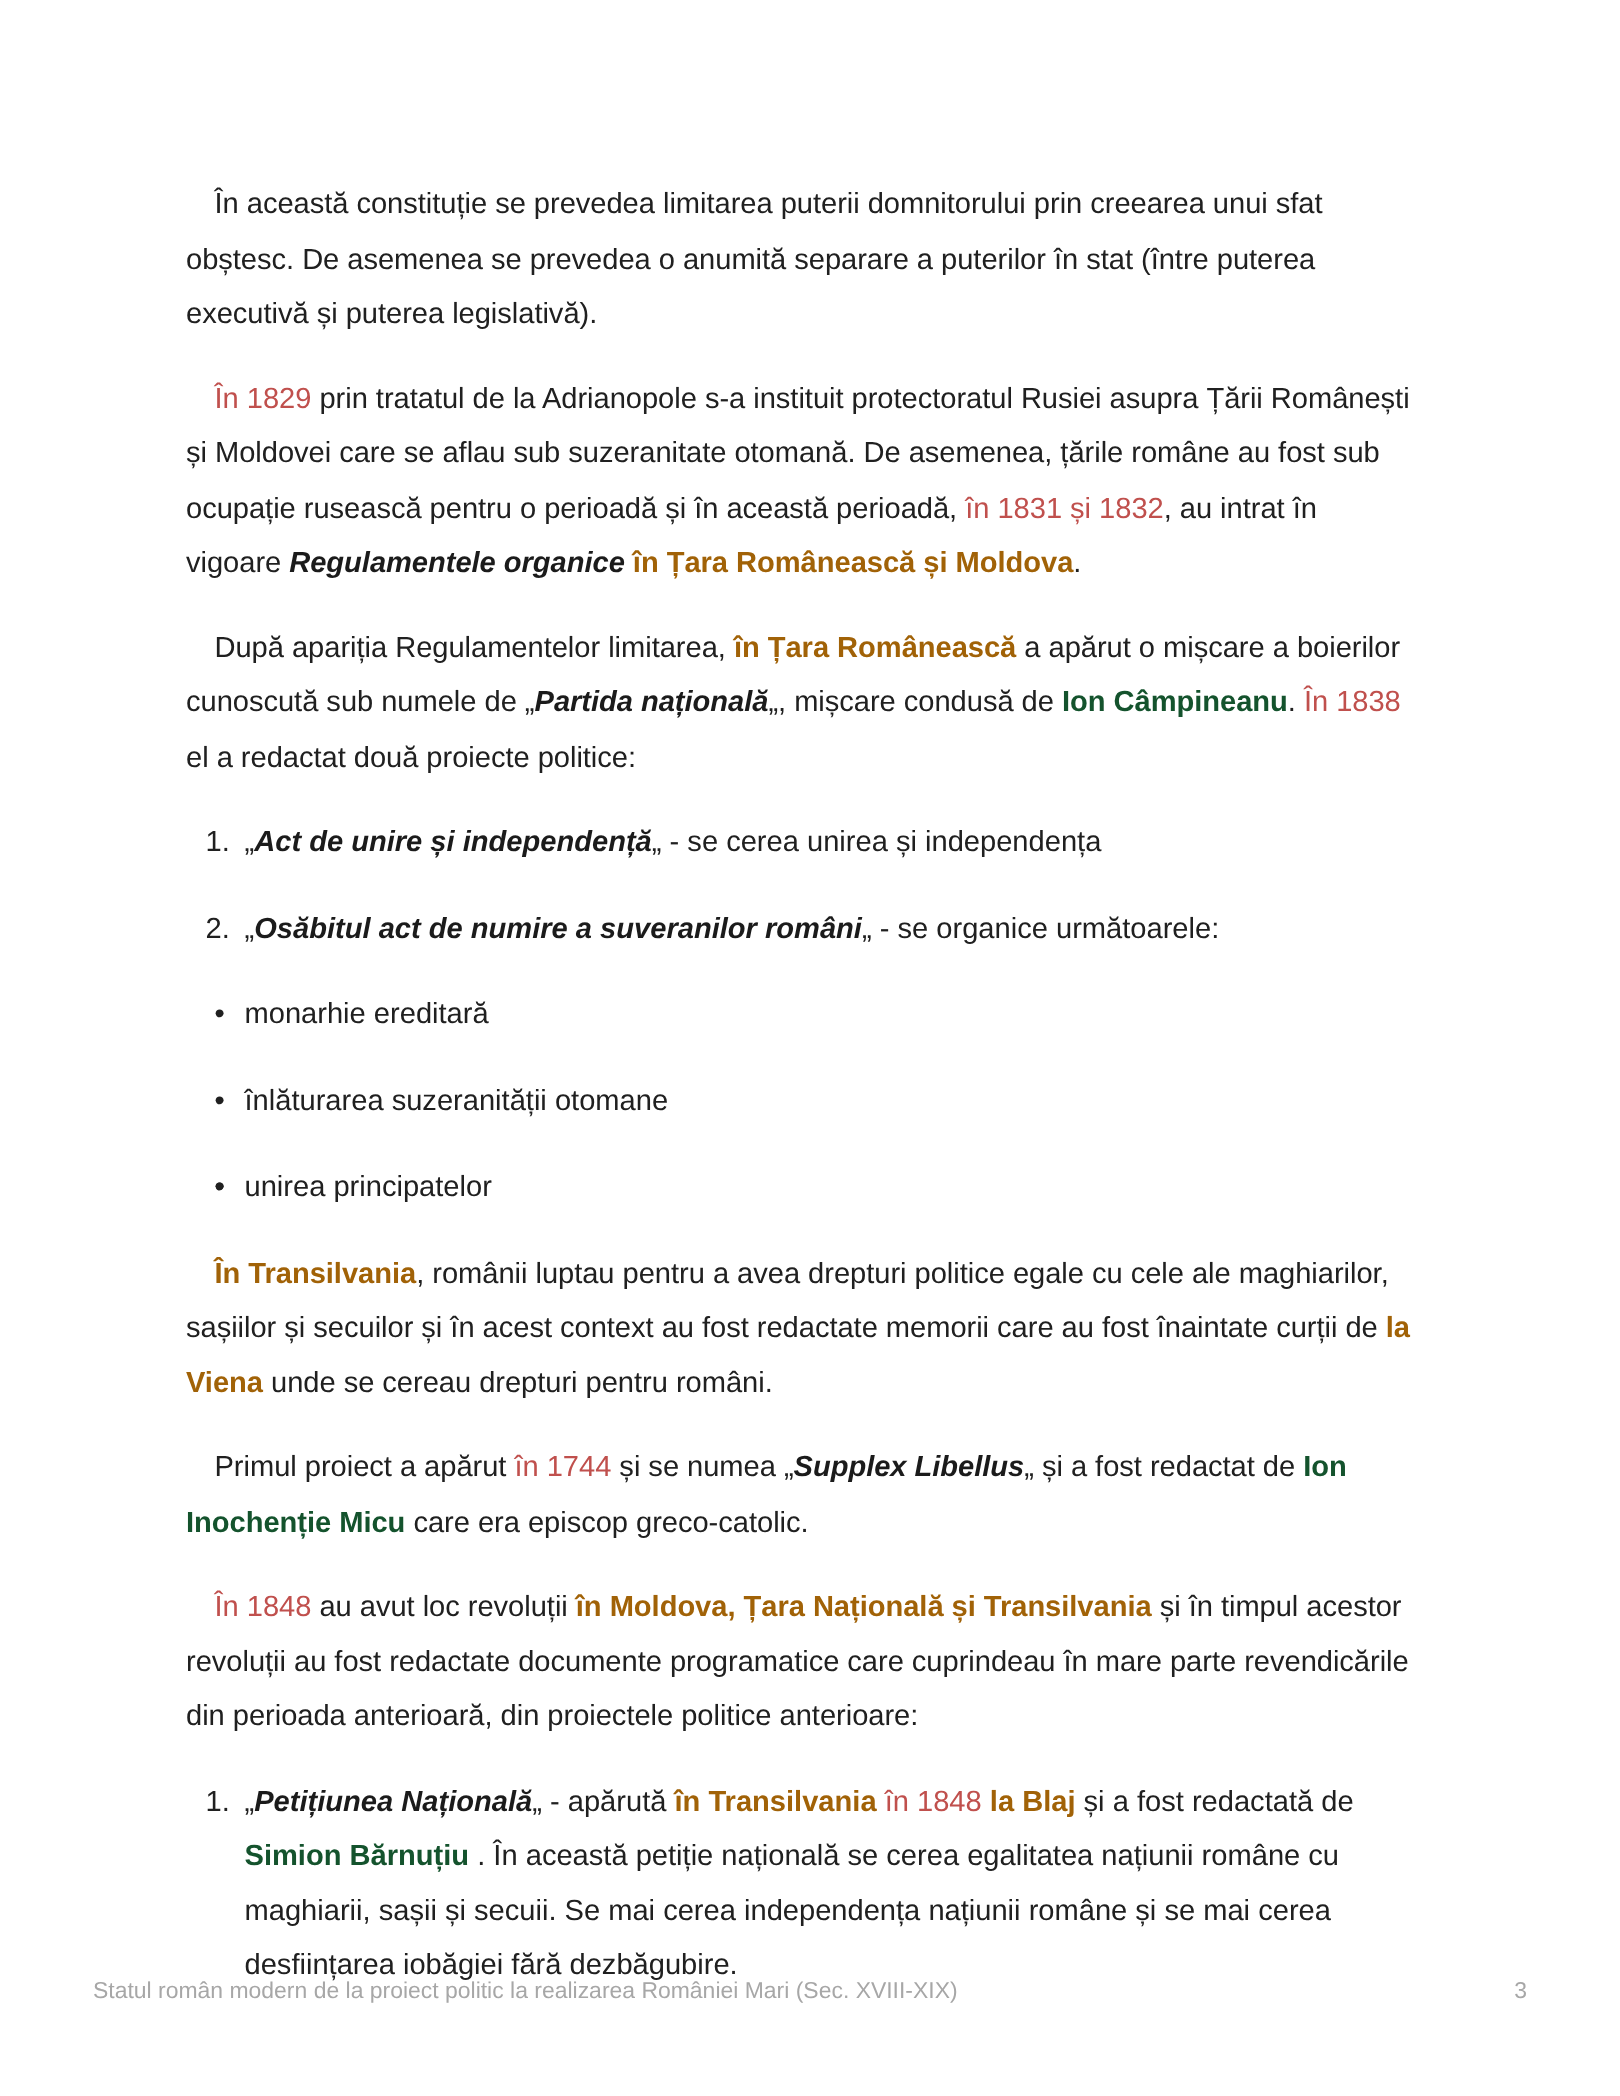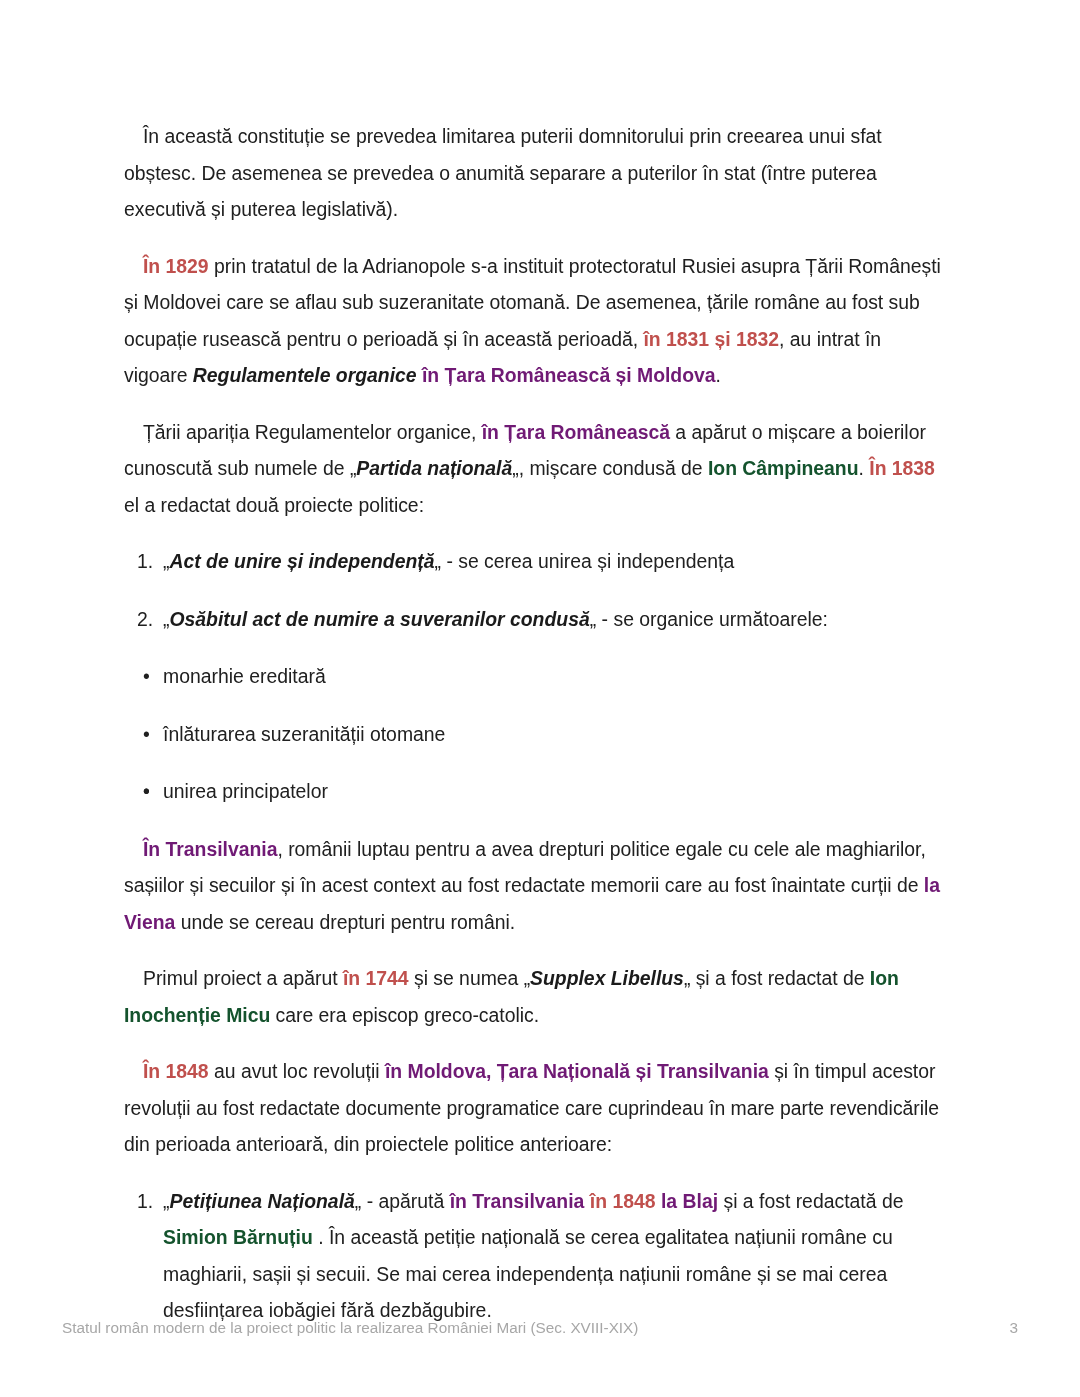--- a/index.html
+++ b/index.html
@@ -70,22 +70,22 @@
     left: 19px;
     top: 0;
     width: 18px;
     font-size: 19.4px;
     line-height: 36.5px;
     color: #202020;
   }
   .list-block { margin: 0 0 17px 0; }
 
   b, strong { font-weight: bold; color: #1b1b1b; font-style: italic; }
-  .red   { color: #c0504d; font-weight: bold; }
-  .green { color: #701a75; font-weight: bold; }
+  .red   { color: #c0504d; font-weight: normal; }
+  .green { color: #a16207; font-weight: bold; }
   .blue  { color: #14532d; font-weight: bold; }
 
   .footer {
     position: absolute;
     left: 62px;
     top: 1318px;
     width: 956px;
     display: flex;
     justify-content: space-between;
     align-items: baseline;
@@ -102,25 +102,25 @@
 <body>
 
 <div class="page">
 
   <div class="content">
 
     <p class="para"><span>În această constituție se prevedea limitarea puterii domnitorului prin creearea unui sfat obștesc. De asemenea se prevedea o anumită separare a puterilor în stat (între puterea executivă și puterea legislativă).</span></p>
 
     <p class="para"><span class="red">În 1829</span><span> prin tratatul de la Adrianopole s-a instituit protectoratul Rusiei asupra Țării Românești și  Moldovei care se aflau sub suzeranitate otomană. De asemenea, țările române au fost sub ocupație rusească pentru o perioadă și în această perioadă, </span><span class="red">în 1831 și 1832</span><span>, au intrat în vigoare </span><b>Regulamentele organice</b><span> </span><span class="green">în Țara Românească și Moldova</span><span>.</span></p>
 
-    <p class="para"><span>Țării apariția Regulamentelor organice, </span><span class="green">în Țara Românească</span><span> a apărut o mișcare a boierilor cunoscută sub numele de „</span><b>Partida națională</b><span>„, mișcare condusă de </span><span class="blue">Ion Câmpineanu</span><span>. </span><span class="red">În 1838</span><span> el a redactat două proiecte politice:</span></p>
+    <p class="para"><span>După apariția Regulamentelor limitarea, </span><span class="green">în Țara Românească</span><span> a apărut o mișcare a boierilor cunoscută sub numele de „</span><b>Partida națională</b><span>„, mișcare condusă de </span><span class="blue">Ion Câmpineanu</span><span>. </span><span class="red">În 1838</span><span> el a redactat două proiecte politice:</span></p>
 
     <ol class="numlist list-block">
       <li><span class="marker">1.</span><span>„</span><b>Act de unire și independență</b><span>„</span><span> - se cerea unirea și independența</span></li>
-      <li><span class="marker">2.</span><span>„</span><b>Osăbitul act de numire a suveranilor condusă</b><span>„</span><span> - se organice următoarele:</span></li>
+      <li><span class="marker">2.</span><span>„</span><b>Osăbitul act de numire a suveranilor români</b><span>„</span><span> - se organice următoarele:</span></li>
     </ol>
 
     <ul class="bullist list-block">
       <li><span class="marker">•</span><span>monarhie ereditară</span></li>
       <li><span class="marker">•</span><span>înlăturarea suzeranității otomane</span></li>
       <li><span class="marker">•</span></li>
       <li><span class="marker">•</span><span>unirea principatelor</span></li>
     </ul>
 
     <p class="para"><span class="green">În Transilvania</span><span>, românii luptau pentru a avea drepturi politice egale cu cele ale maghiarilor, sașiilor și secuilor și în acest context au fost redactate memorii care au fost înaintate curții de </span><span class="green">la Viena</span><span> unde se cereau drepturi pentru români.</span></p>

